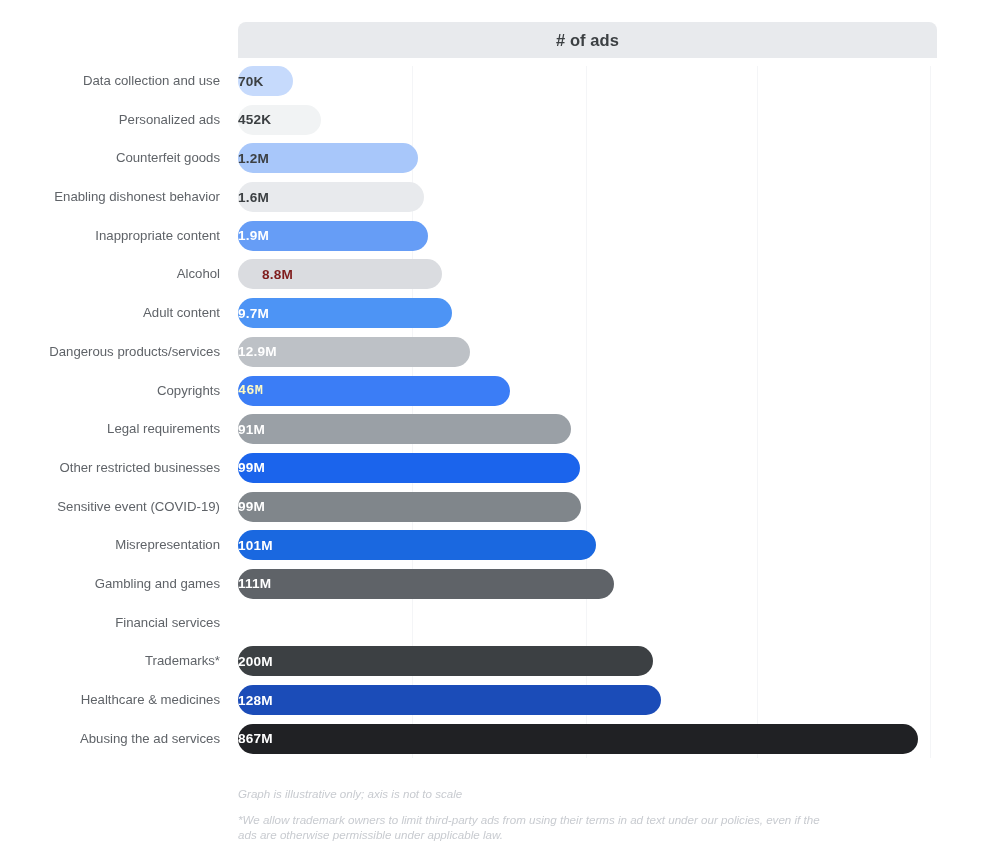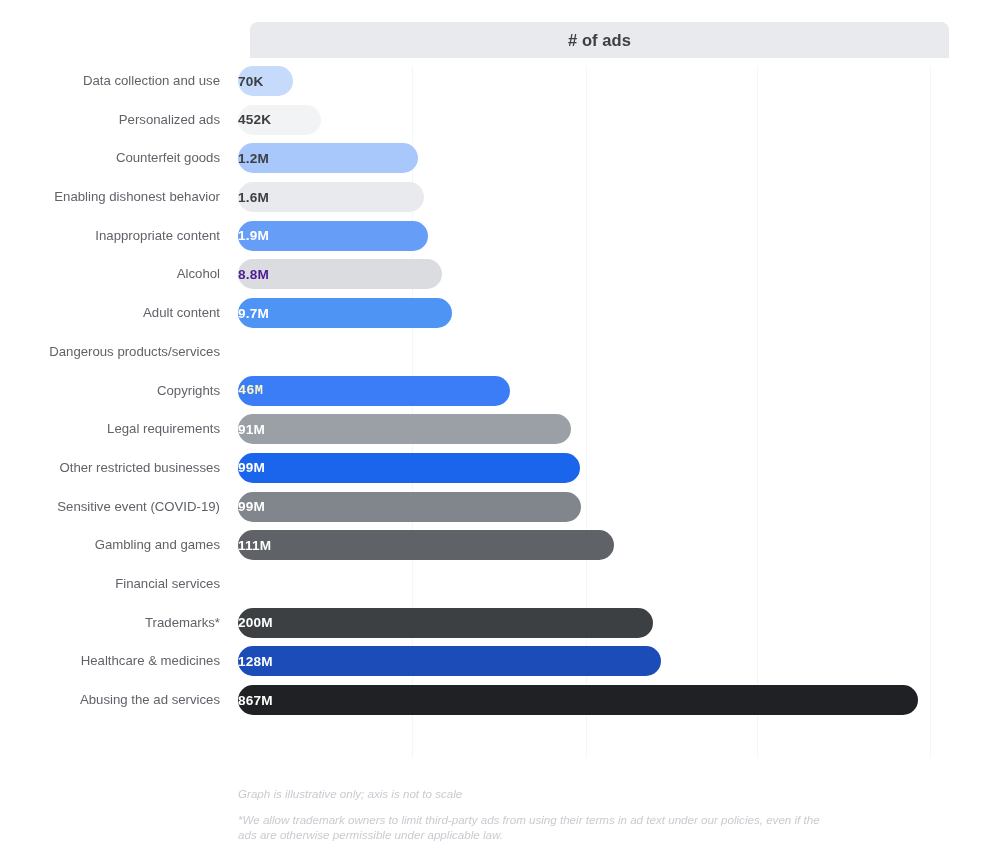--- a/index.html
+++ b/index.html
@@ -18,21 +18,21 @@
 
   #chart-root {
     position: relative;
     width: 984px;
     height: 848px;
   }
 
   
   .header-band {
     position: absolute;
-    left: 250px;
+    left: 238px;
     top: 22px;
     width: 699px;
     height: 36px;
     background: #e8eaed;
     border-radius: 8px 8px 0 0;
     display: flex;
     align-items: center;
     justify-content: center;
   }
   .header-title {
@@ -156,31 +156,34 @@
       </div>
       <div class="row">
         <div class="row-label">Inappropriate content</div>
         <div class="bar" style="width: 190px; background: rgb(102, 157, 246);">
           <span class="bar-value" style="color: rgb(255, 255, 255);">1.9M</span>
         </div>
       </div>
       <div class="row">
         <div class="row-label">Alcohol</div>
         <div class="bar" style="width: 204px; background: rgb(218, 220, 224);">
-          <span class="bar-value" style="color: #4c1d95;">8.8M</span>
+          <span class="bar-value" style="color: #7f1d1d; margin-left: 24px;">8.8M</span>
         </div>
       </div>
       <div class="row">
         <div class="row-label">Adult content</div>
         <div class="bar" style="width: 214px; background: rgb(77, 148, 245);">
           <span class="bar-value" style="color: rgb(255, 255, 255);">9.7M</span>
         </div>
       </div>
       <div class="row">
         <div class="row-label">Dangerous products/services</div>
+        <div class="bar" style="width: 232px; background: rgb(189, 193, 198);">
+          <span class="bar-value" style="color: rgb(255, 255, 255);">12.9M</span>
+        </div>
       </div>
       <div class="row">
         <div class="row-label">Copyrights</div>
         <div class="bar" style="width: 272px; background: rgb(59, 125, 246);">
           <span class="bar-value" style="color: #fef9c3; font-family: Liberation Mono, monospace;">46M</span>
         </div>
       </div>
       <div class="row">
         <div class="row-label">Legal requirements</div>
         <div class="bar" style="width: 333px; background: rgb(154, 160, 166);">
@@ -190,20 +193,26 @@
       <div class="row">
         <div class="row-label">Other restricted businesses</div>
         <div class="bar" style="width: 342px; background: rgb(27, 100, 236);">
           <span class="bar-value" style="color: rgb(255, 255, 255);">99M</span>
         </div>
       </div>
       <div class="row">
         <div class="row-label">Sensitive event (COVID-19)</div>
         <div class="bar" style="width: 343px; background: rgb(128, 134, 139);">
           <span class="bar-value" style="color: rgb(255, 255, 255);">99M</span>
+        </div>
+      </div>
+      <div class="row">
+        <div class="row-label">Misrepresentation</div>
+        <div class="bar" style="width: 358px; background: rgb(26, 104, 224);">
+          <span class="bar-value" style="color: rgb(255, 255, 255);">101M</span>
         </div>
       </div>
       <div class="row">
         <div class="row-label">Gambling and games</div>
         <div class="bar" style="width: 376px; background: rgb(95, 99, 104);">
           <span class="bar-value" style="color: rgb(255, 255, 255);">111M</span>
         </div>
       </div>
       <div class="row">
         <div class="row-label">Financial services</div>

